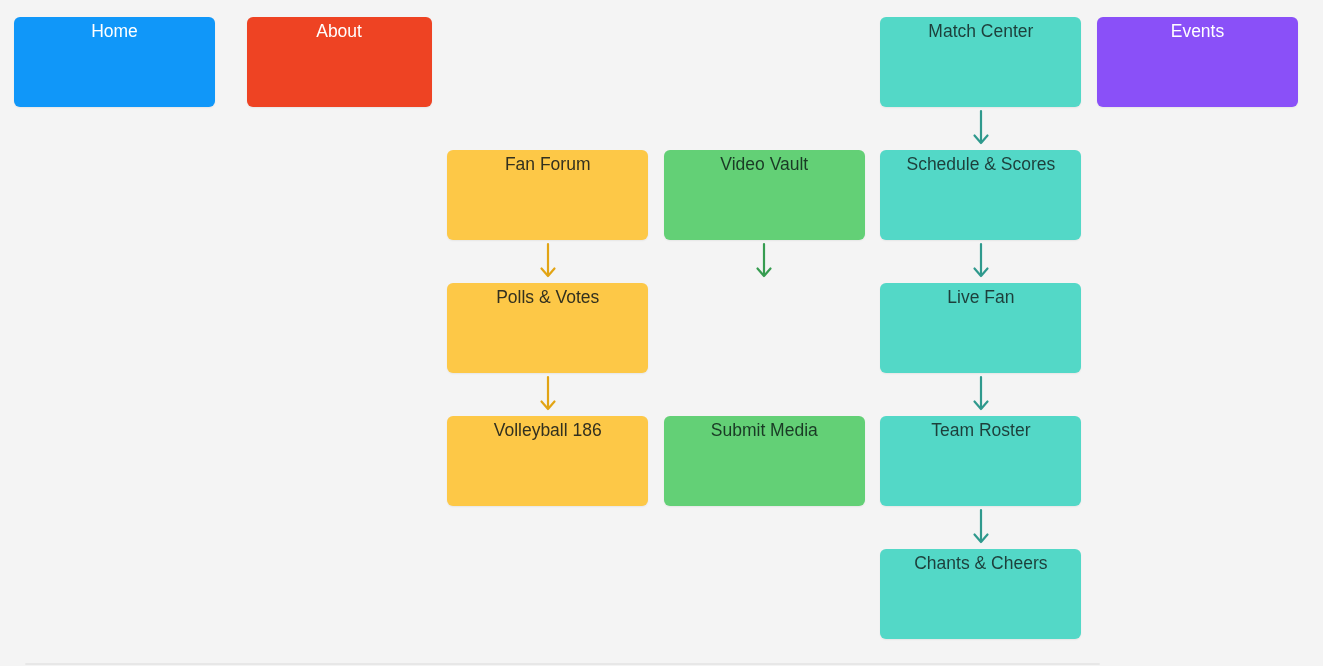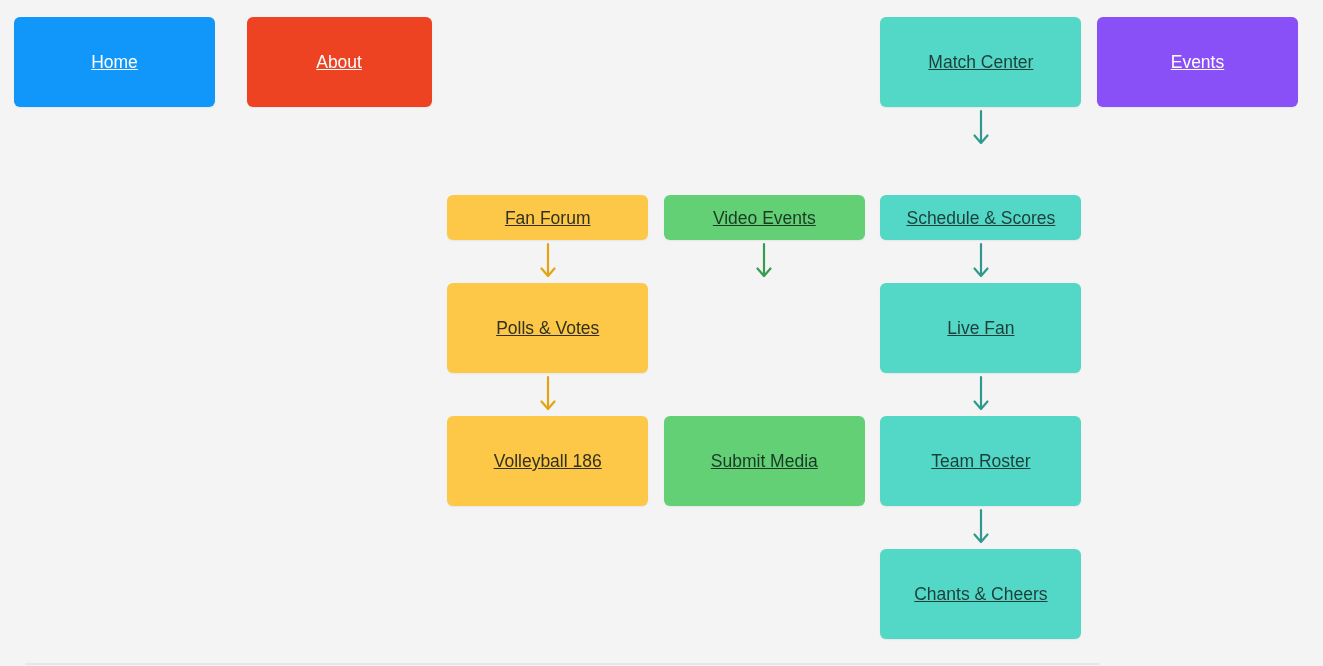--- a/index.html
+++ b/index.html
@@ -20,42 +20,41 @@
     left: 14px;
     display: grid;
     grid-template-columns: repeat(6, 201px);
     grid-template-rows: repeat(5, 90px);
     column-gap: 15.6px;
     row-gap: 43px;
   }
   .cell { position: relative; }
   .col-1 { grid-column: 1; } .col-2 { grid-column: 2; margin-left: 16px; } .col-3 { grid-column: 3; }
   .col-4 { grid-column: 4; } .col-5 { grid-column: 5; border-radius: 15px; } .col-6 { grid-column: 6; border-radius: 14px; }
-  .row-1 { grid-row: 1; } .row-2 { grid-row: 2; margin-top: 45px; } .row-3 { grid-row: 3; }
+  .row-1 { grid-row: 1; } .row-2 { grid-row: 2; } .row-3 { grid-row: 3; }
   .row-4 { grid-row: 4; } .row-5 { grid-row: 5; }
   .card {
     position: relative;
     z-index: 0;
     width: 100%;
     height: 100%;
     box-sizing: border-box;
     padding: 0 10px;
     display: flex;
-    align-items: center;
+    align-items: flex-start;
     justify-content: center;
     text-align: center;
     background: var(--bg, #ccc);
     color: var(--fg, #222);
     border-radius: 6px;
     font-size: 17.5px;
     font-weight: 500;
     line-height: 1.6;
     box-shadow: 0 1px 2px rgba(0,0,0,0.06);
     cursor: pointer;
-    text-decoration: underline;
   }
   
   .card.stacked::before {
     content: "";
     position: absolute;
     z-index: -1;
     top: -4px;
     left: 0;
     right: 10px;
     height: 16px;
@@ -127,21 +126,21 @@
       </div>
     </div>
     <div class="cell col-3 row-4">
       <div class="card" style="--bg: #fdc847; --fg: #32301f;">
         <span class="card-label">Volleyball 186</span>
       </div>
     </div>
 
     <div class="cell col-4 row-2">
       <div class="card" style="--bg: #63d076; --fg: #1a3a25;">
-        <span class="card-label">Video Events</span>
+        <span class="card-label">Video Vault</span>
       </div>
       <div class="arrow" style="color: rgb(54, 156, 80);">
         <svg width="22" height="41" viewBox="0 0 22 41" fill="none" stroke="currentColor" stroke-width="2.2" stroke-linecap="round" stroke-linejoin="round">
           <line x1="11" y1="3" x2="11" y2="34"></line>
             <polyline points="4.5,27.5 11,35 17.5,27.5"></polyline>
         </svg>
       </div>
     </div>
     <div class="cell col-4 row-4">
       <div class="card" style="--bg: #63d076; --fg: #1a3a25;">

